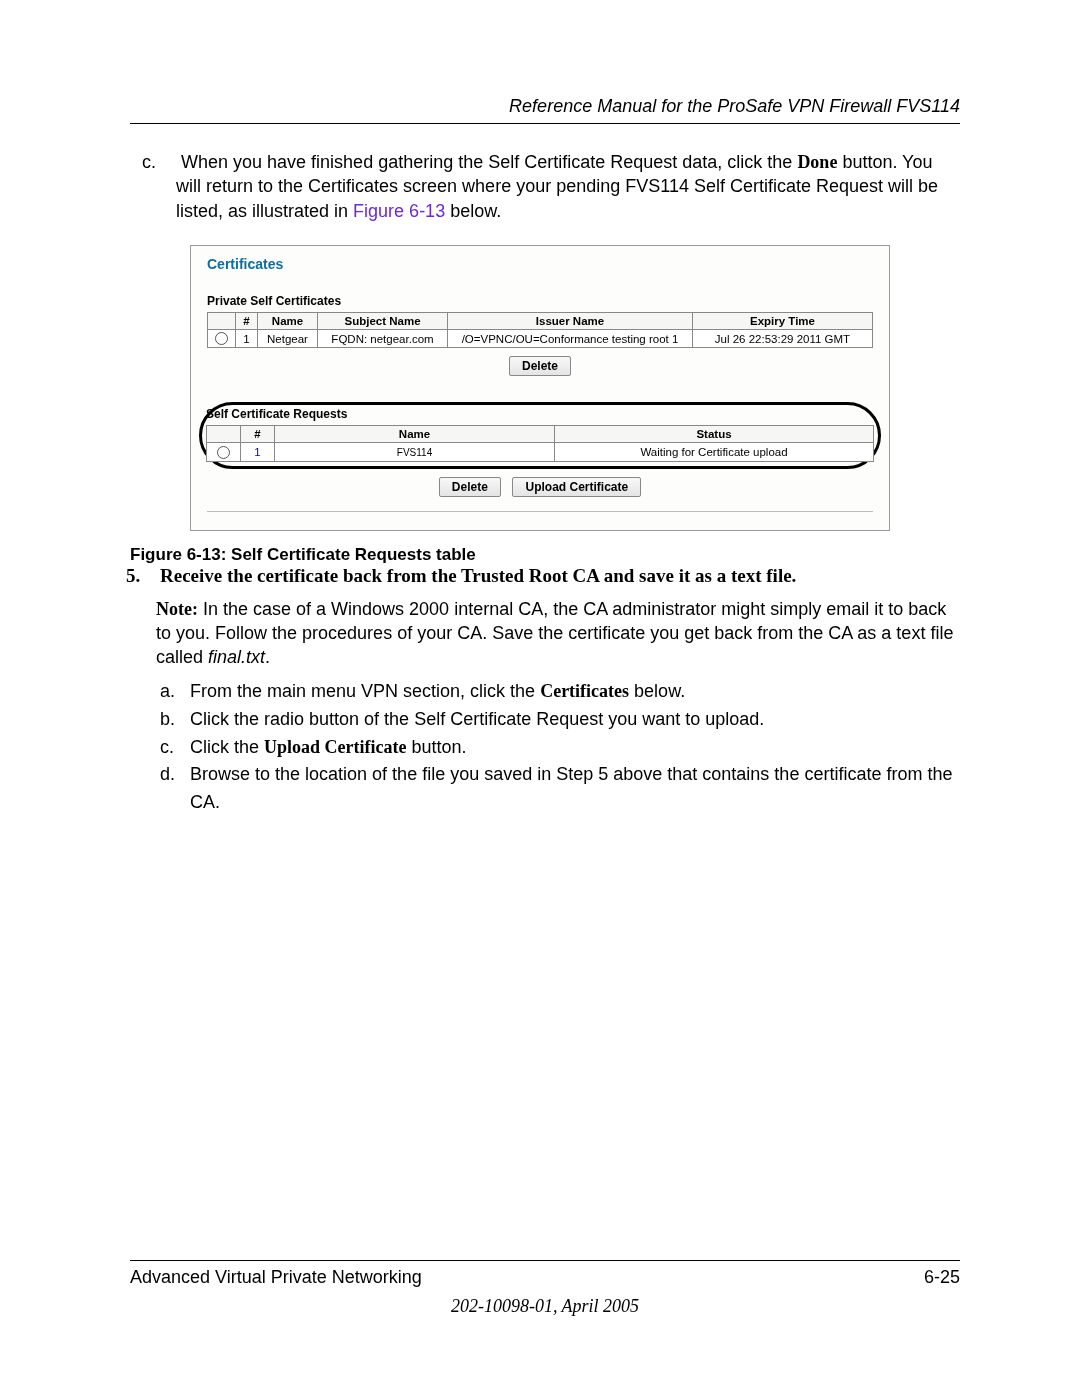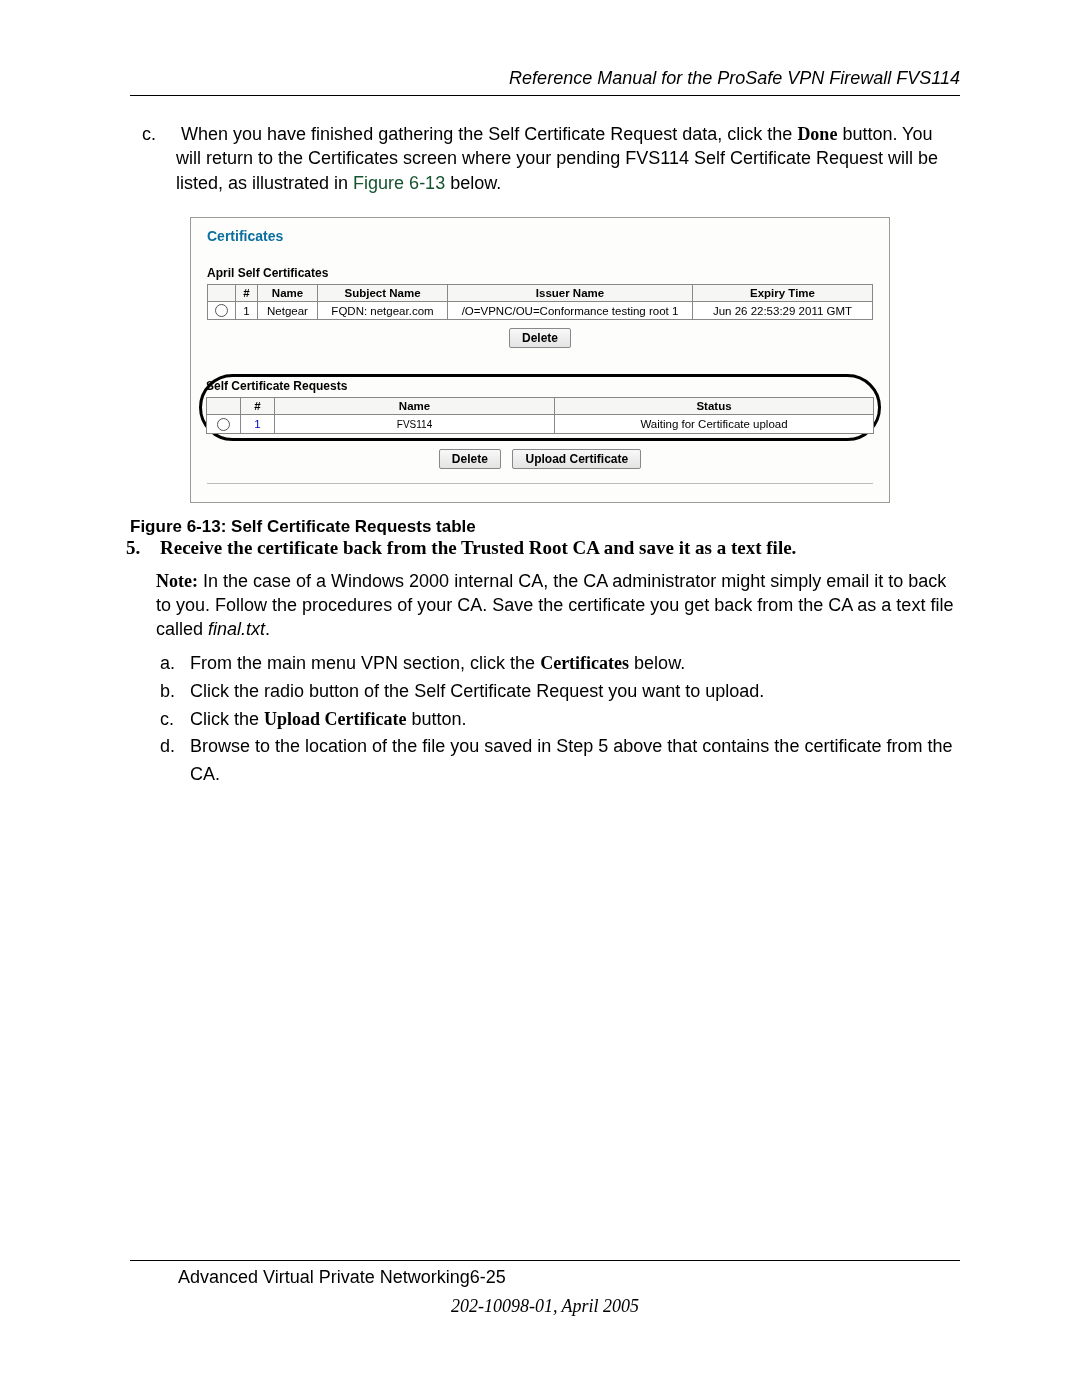--- a/index.html
+++ b/index.html
@@ -6,21 +6,21 @@
     margin: 0;
     background: #fff;
     font-family: "Times New Roman", Times, serif;
     color: #000;
   }
   .page {
     width: 1080px;
     height: 1397px;
     position: relative;
     box-sizing: border-box;
-    padding: 68px 120px 0 130px;
+    padding: 96px 120px 0 130px;
   }
   .hdr-title {
     font-style: italic;
     font-family: Arial, Helvetica, sans-serif;
     font-size: 18px;
     text-align: right;
     margin-bottom: 6px;
   }
   .hdr-rule, .ftr-rule {
     border: none;
@@ -34,21 +34,21 @@
     margin-top: 26px;
   }
   .item-c {
     margin-left: 46px;
   }
   .item-c .marker {
     display: inline-block;
     width: 34px;
     margin-left: -34px;
   }
-  .link { color: #14532d; }
+  .link { color: #6d28d9; }
   .figure-wrap {
     margin: 22px 0 8px 60px;
   }
   
   .shot {
     width: 700px;
     border: 1px solid #9a9a9a;
     background: #fdfdfb;
     font-family: Arial, Helvetica, sans-serif;
     font-size: 13px;
@@ -142,25 +142,24 @@
   .sub-list .marker { display:inline-block; width:30px; margin-left:-30px; }
   .serif-b { font-family:"Times New Roman",serif; font-weight:bold; }
   .ital { font-style: italic; }
   
   .footer {
     position:absolute;
     left:130px; right:120px;
     bottom:80px;
   }
   .ftr-row {
-    display:flex; 
+    display:flex; justify-content:space-between;
     font-family: Arial, Helvetica, sans-serif;
     font-size:18px;
     margin-top:6px;
-    margin-left:48px;
   }
   .ftr-doc {
     text-align:center;
     font-family:"Times New Roman",serif;
     font-style:italic;
     font-size:18px;
     margin-top:8px;
   }
 </style>
 </head>
@@ -173,21 +172,21 @@
 
   <div class="body-text item-c">
     <span class="marker">c.</span>
     <span>When you have finished gathering the Self Certificate Request data, click the </span><span class="serif-b">Done</span><span> button. You will return to the Certificates screen where your pending  FVS114  Self Certificate Request will be listed, as illustrated in </span><span class="link">Figure 6-13</span><span> below.</span>
   </div>
 
   <div class="figure-wrap">
     <div class="shot">
       <div class="sect-title">Certificates</div>
 
-      <div class="sect-sub">April Self Certificates</div>
+      <div class="sect-sub">Private Self Certificates</div>
       <table class="grid">
         <colgroup>
             <col style="width:28px">
             <col style="width:22px">
             <col style="width:60px">
             <col style="width:130px">
             <col>
             <col style="width:180px">
           </colgroup>
         <tbody>
@@ -198,21 +197,21 @@
           <th>Subject Name</th>
           <th>Issuer Name</th>
           <th>Expiry Time</th>
         </tr>
         <tr>
           <td style="text-align:center"><span class="radio"></span></td>
           <td style="text-align:center">1</td>
           <td>Netgear</td>
           <td>FQDN: netgear.com</td>
           <td>/O=VPNC/OU=Conformance testing root 1</td>
-          <td>Jun 26 22:53:29 2011 GMT</td>
+          <td>Jul 26 22:53:29 2011 GMT</td>
         </tr>
       </tbody>
         </table>
       <div class="btn-row"><span class="btn">Delete</span></div>
 
       <div class="highlight-ring">
         <div class="sect-sub">Self Certificate Requests</div>
         <table class="grid">
           <colgroup>
               <col style="width:34px">

